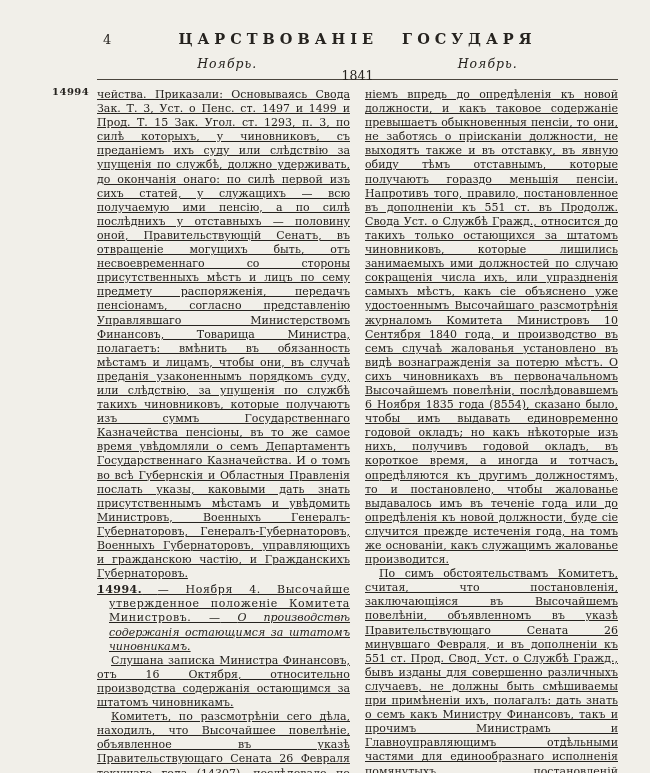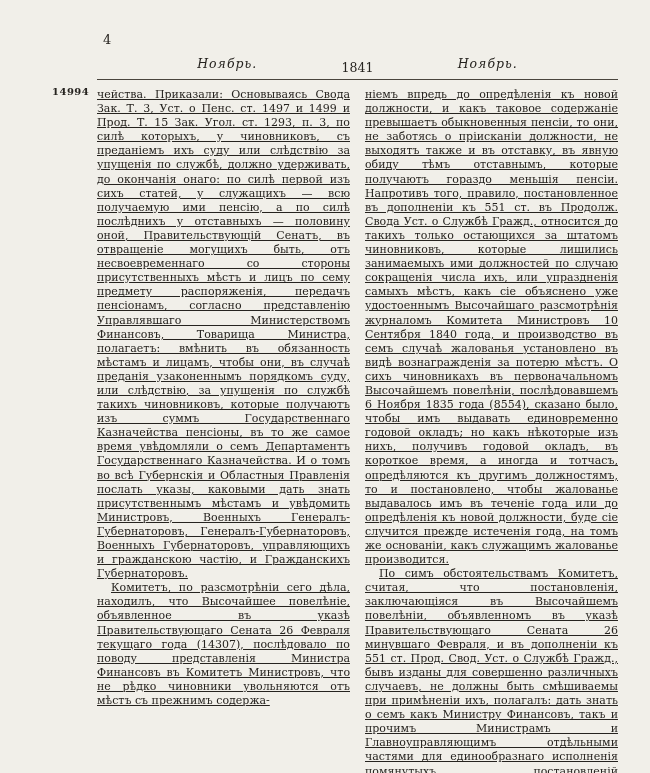--- a/index.html
+++ b/index.html
@@ -48,21 +48,21 @@
   }
   .date-row .half {
     flex: 1;
     text-align: center;
   }
   .month { font-style: italic; letter-spacing: 1px; }
   .year {
     position: absolute;
     left: 50%;
     transform: translateX(-50%);
-    top: 4px;
+    top: 12px;
     font-style: normal;
     font-size: 12.5px;
   }
   .head-rule {
     border: none;
     border-top: 1px solid #4a453d;
     margin: 3px 0 8px 0;
   }
   
   .margin-number {
@@ -94,40 +94,47 @@
 </head>
 <body>
 
 <div class="page">
   <div class="margin-number">14994</div>
 
   <div class="content">
 
     <div class="running-head">
       <span class="page-number">4</span>
+      <div class="doc-title">ЦАРСТВОВАНІЕ ГОСУДАРЯ</div>
     </div>
 
     <div class="date-row">
       <div class="half">
         <span class="month">Ноябрь.</span>
       </div>
       <span class="year">1841</span>
       <div class="half">
         <span class="month">Ноябрь.</span>
       </div>
     </div>
 
     <hr class="head-rule">
 
     <div class="columns">
 
       <div class="col">
         <p>чейства. Приказали: Основываясь Свода Зак. Т. 3, Уст. о Пенс. ст. 1497 и 1499 и Прод. Т. 15 Зак. Угол. ст. 1293, п. 3, по силѣ которыхъ, у чиновниковъ, съ преданіемъ ихъ суду или слѣдствію за упущенія по службѣ, должно удерживать, до окончанія онаго: по силѣ первой изъ сихъ статей, у служащихъ — всю получаемую ими пенсію, а по силѣ послѣднихъ у отставныхъ — половину оной, Правительствующій Сенатъ, въ отвращеніе могущихъ быть, отъ несвоевременнаго со стороны присутственныхъ мѣстъ и лицъ по сему предмету распоряженія, передачъ пенсіонамъ, согласно представленію Управлявшаго Министерствомъ Финансовъ, Товарища Министра, полагаетъ: вмѣнить въ обязанность мѣстамъ и лицамъ, чтобы они, въ случаѣ преданія узаконеннымъ порядкомъ суду, или слѣдствію, за упущенія по службѣ такихъ чиновниковъ, которые получаютъ изъ суммъ Государственнаго Казначейства пенсіоны, въ то же самое время увѣдомляли о семъ Департаментъ Государственнаго Казначейства. И о томъ во всѣ Губернскія и Областныя Правленія послать указы, каковыми дать знать присутственнымъ мѣстамъ и увѣдомить Министровъ, Военныхъ Генералъ-Губернаторовъ, Генералъ-Губернаторовъ, Военныхъ Губернаторовъ, управляющихъ и гражданскою частію, и Гражданскихъ Губернаторовъ.</p>
 
+        <p class="entry-head">
+          <b class="entry-num">14994.</b>
+          <span class="entry-type">— Ноября 4. Высочайше утвержденное положеніе Комитета Министровъ. —</span>
+          <i class="entry-subject">О производствѣ содержанія остающимся за штатомъ чиновникамъ.</i>
+        </p>
 
+        <p class="indent">Слушана записка Министра Финансовъ, отъ 16 Октября, относительно производства содержанія остающимся за штатомъ чиновникамъ.</p>
 
         <p class="indent">Комитетъ, по разсмотрѣніи сего дѣла, находилъ, что Высочайшее повелѣніе, объявленное въ указѣ Правительствующаго Сената 26 Февраля текущаго года (14307), послѣдовало по поводу представленія Министра Финансовъ въ Комитетъ Министровъ, что не рѣдко чиновники увольняются отъ мѣстъ съ прежнимъ содержа-</p>
       </div>
 
       <div class="col">
         <p>ніемъ впредь до опредѣленія къ новой должности, и какъ таковое содержаніе превышаетъ обыкновенныя пенсіи, то они, не заботясь о пріисканіи должности, не выходятъ также и въ отставку, въ явную обиду тѣмъ отставнымъ, которые получаютъ гораздо меньшія пенсіи. Напротивъ того, правило, постановленное въ дополненіи къ 551 ст. въ Продолж. Свода Уст. о Службѣ Гражд., относится до такихъ только остающихся за штатомъ чиновниковъ, которые лишились занимаемыхъ ими должностей по случаю сокращенія числа ихъ, или упраздненія самыхъ мѣстъ, какъ сіе объяснено уже удостоеннымъ Высочайшаго разсмотрѣнія журналомъ Комитета Министровъ 10 Сентября 1840 года, и производство въ семъ случаѣ жалованья установлено въ видѣ вознагражденія за потерю мѣстъ. О сихъ чиновникахъ въ первоначальномъ Высочайшемъ повелѣніи, послѣдовавшемъ 6 Ноября 1835 года (8554), сказано было, чтобы имъ выдавать единовременно годовой окладъ; но какъ нѣкоторые изъ нихъ, получивъ годовой окладъ, въ короткое время, а иногда и тотчасъ, опредѣляются къ другимъ должностямъ, то и постановлено, чтобы жалованье выдавалось имъ въ теченіе года или до опредѣленія къ новой должности, буде сіе случится прежде истеченія года, на томъ же основаніи, какъ служащимъ жалованье производится.</p>
 
         <p class="indent">По симъ обстоятельствамъ Комитетъ, считая, что постановленія, заключающіяся въ Высочайшемъ повелѣніи, объявленномъ въ указѣ Правительствующаго Сената 26 минувшаго Февраля, и въ дополненіи къ 551 ст. Прод. Свод. Уст. о Службѣ Гражд., бывъ изданы для совершенно различныхъ случаевъ, не должны быть смѣшиваемы при примѣненіи ихъ, полагалъ: дать знать о семъ какъ Министру Финансовъ, такъ и прочимъ Министрамъ и Главноуправляющимъ отдѣльными частями для единообразнаго исполненія помянутыхъ постановленій соотвѣтственно настоящему поясненію.</p>
       </div>
 

